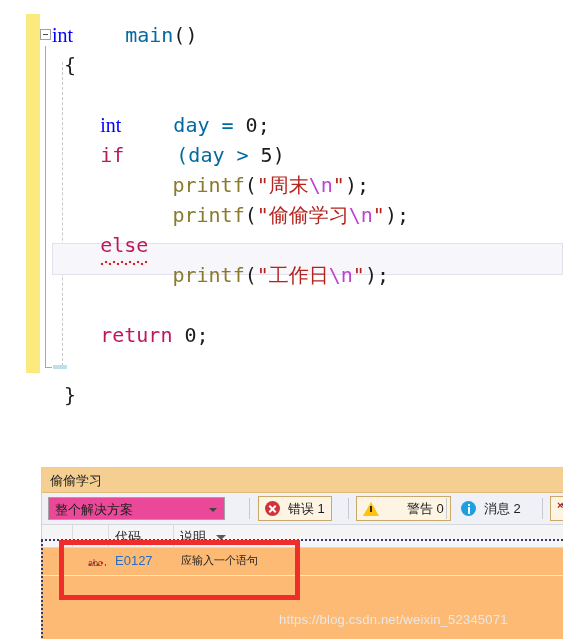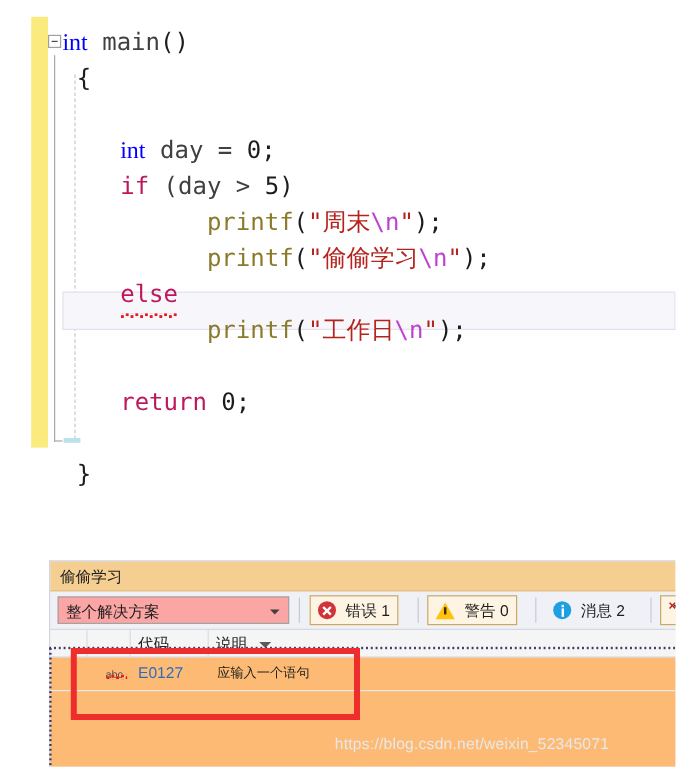--- a/index.html
+++ b/index.html
@@ -84,21 +84,21 @@
     color: #1c1c1c;
   }
   .code .ln { display: block; height: 30px; }
   .kw-blue    { color: #0000ff; font-family: Liberation Serif, serif; }
   .kw-purple  { color: #be185d; }
   .fn         { color: #8a7a2a; }
   .str        { color: #b4241f; }
   .esc        { color: #c040d0; }
   .punct      { color: #1c1c1c; }
   .num        { color: #1c1c1c; }
-  .ident      { color: #404040; }
+  .ident      { color: #0369a1; margin-left: 40px; }
 
   .squiggle {
     position: relative;
     display: inline-block;
   }
   .squiggle::after {
     content: "";
     position: absolute;
     left: 0;
     right: 0;
@@ -164,23 +164,23 @@
     width: 100%;
     height: 32px;
     background: #eff1f7;
     border-bottom: 1px solid #d6d8e0;
     box-sizing: border-box;
   }
   .scope-select {
     position: absolute;
     left: 6px;
     top: 4px;
-    width: 193px;
+    width: 177px;
     height: 23px;
-    background: #fca5a5;
+    background: #ec4899;
     border: 1px solid #a3a3a3;
     box-sizing: border-box;
   }
   .scope-select .label {
     position: absolute;
     left: 6px;
     top: 3px;
     font-size: 13px;
     color: #1e1e1e;
   }
@@ -464,21 +464,21 @@
 
     <div class="tb-sep" style="left:207px;"></div>
 
     <div class="tb-btn" style="left:216px;">
       <span class="ico-error"></span>
       <span class="tb-label">错误 1</span>
     </div>
 
     <div class="tb-sep" style="left:306px;"></div>
 
-    <div class="tb-btn" style="left:314px;">
+    <div class="tb-btn" style="left:314px;gap:20px;">
       <span class="ico-warn"></span>
       <span class="tb-label">警告 0</span>
     </div>
 
     <div class="tb-sep" style="left:404px;"></div>
 
     <div class="tb-btn plain" style="left:412px;">
       <span class="ico-info"></span>
       <span class="tb-label">消息 2</span>
     </div>

